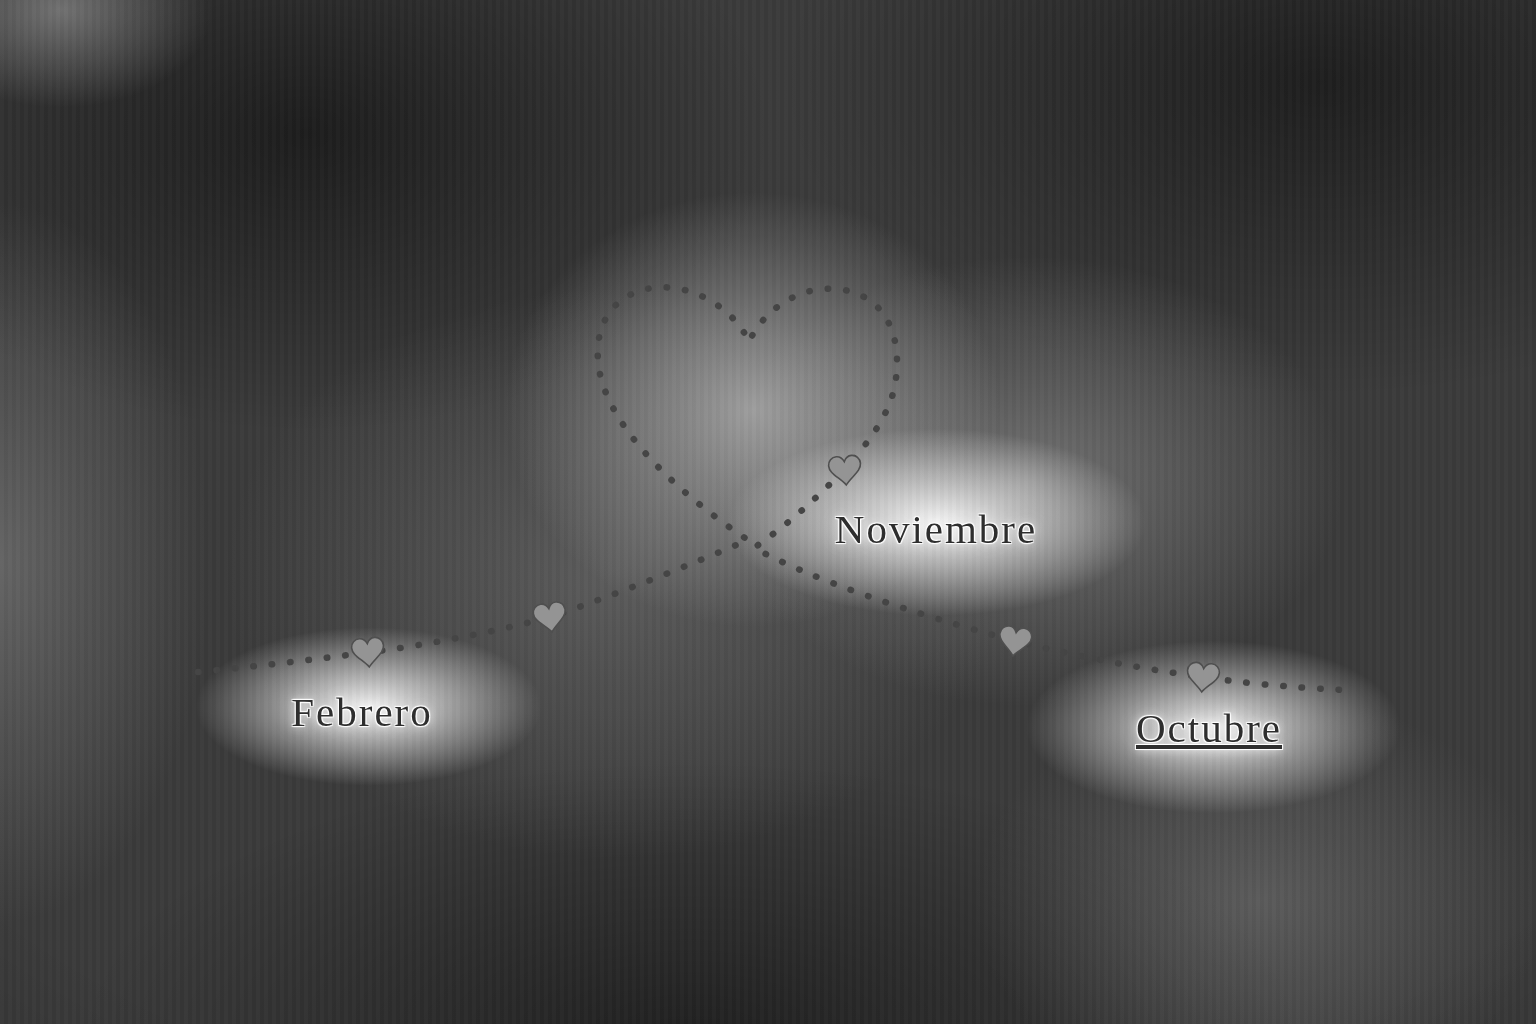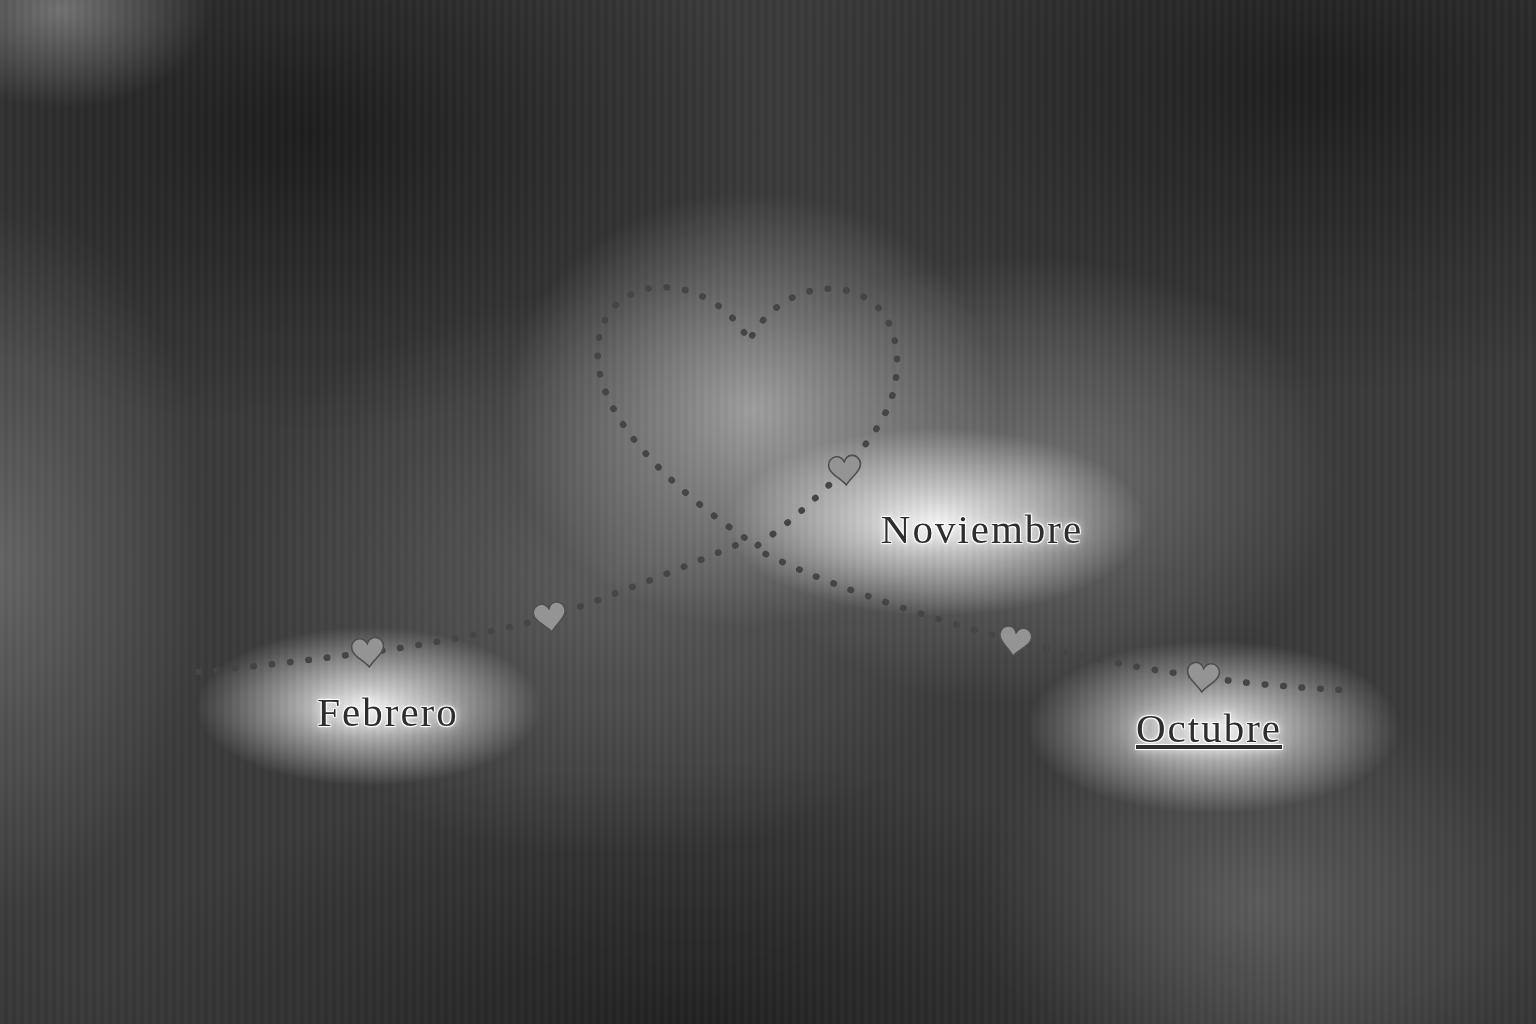--- a/index.html
+++ b/index.html
@@ -51,22 +51,22 @@
     white-space: nowrap;
     text-shadow:
       0 0 2px rgba(255,255,255,0.95),
       1px 1px 1px rgba(255,255,255,0.9),
       -1px -1px 1px rgba(255,255,255,0.9),
       1px -1px 1px rgba(255,255,255,0.9),
       -1px 1px 1px rgba(255,255,255,0.9),
       0 0 10px rgba(255,255,255,0.85),
       0 0 22px rgba(255,255,255,0.6);
   }
-  #label-febrero   { left: 388px;  top: 712px; }
-  #label-noviembre { left: 936px;  top: 529px; margin-left: 46px; }
+  #label-febrero   { left: 362px;  top: 712px; }
+  #label-noviembre { left: 936px;  top: 529px; }
   #label-octubre   { left: 1209px; top: 728px; text-decoration: underline; }
 </style>
 </head>
 <body>
 
 <svg class="scene" width="1536" height="1024" viewBox="0 0 1536 1024">
 
   <path fill="none" stroke="#454545" stroke-width="6.5" stroke-linecap="round" stroke-dasharray="0.5 18" d="M198,672
            Q 300,662 400,648
            Q 500,632 560,614

